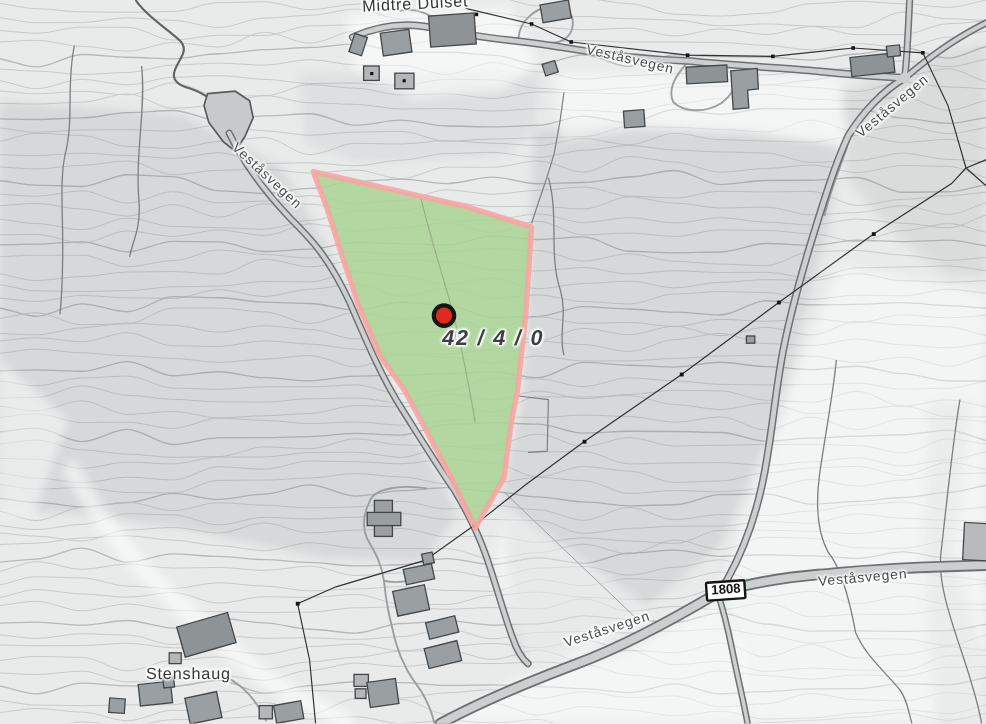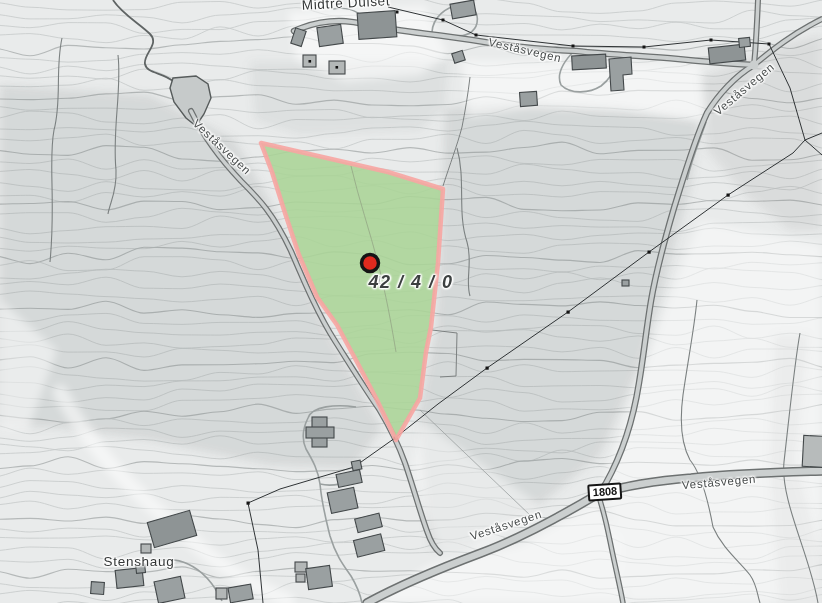--- a/index.html
+++ b/index.html
@@ -238,20 +238,20 @@
   <div class="lbl road-lbl" style="left:222px;top:147px;transform:translate(-50%,-50%) rotate(43deg);">Veståsvegen</div>
 
   <div class="lbl road-lbl" style="left:525px;top:50px;transform:translate(-50%,-50%) rotate(13deg);">Veståsvegen</div>
 
   <div class="lbl road-lbl" style="left:744px;top:89px;transform:translate(-50%,-50%) rotate(-40deg);">Veståsvegen</div>
 
   <div class="lbl road-lbl" style="left:719px;top:482px;transform:translate(-50%,-50%) rotate(-5deg);">Veståsvegen</div>
 
   <div class="lbl road-lbl" style="left:506px;top:525px;transform:translate(-50%,-50%) rotate(-18deg);">Veståsvegen</div>
 
-  <div class="lbl place-lbl" style="left:139px;top:561px;transform:translate(-50%,-50%);">Stenshaug</div>
+  <div class="lbl place-lbl" style="left:157px;top:561px;transform:translate(-50%,-50%);">Stenshaug</div>
 
   <div class="badge" style="left:605px;top:492px;transform:translate(-50%,-50%) rotate(-4deg);">1808</div>
 
   <div class="lbl contour-frag" style="left:379px;top:280px;transform:translate(-50%,-50%);">1</div>
 
   <div class="lbl parcel-lbl" style="left:411px;top:282px;transform:translate(-50%,-50%);">42 / 4 / 0</div>
 </div>
 
 </body></html>

